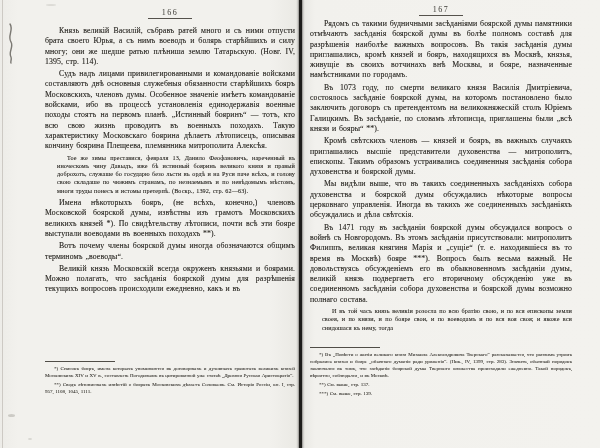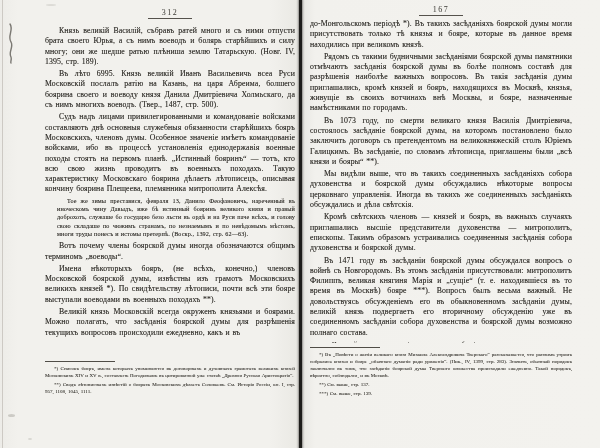--- a/index.html
+++ b/index.html
@@ -53,29 +53,28 @@
   .smudge-b{left:28px;top:438px;width:4px;height:2px;opacity:.25;}
   .smudge-c{left:46px;top:4px;width:10px;height:2px;opacity:.2;}
 </style>
 </head>
 <body>
 
 <div class="spread">
 
   <div class="page page-left">
     <div class="pagehead ph-left">
-      <span>312</span>
+      <span>166</span>
     </div>
     <div class="textcol tc-left">
-      <p class="para">Князь великій Василій, събравъ ратей много и съ ними отпусти брата своего Юрья, а съ нимъ воеводъ и болярь старѣйшихъ и силу многу; они же шедше ратью плѣниша землю Татарьскую. (Новг. IV, 1395, стр. 189).</p>
-      <p class="para">Въ лѣто 6995. Князь великій Иванъ Васильевичь всеа Руси Московскій послалъ ратію на Казань, на царя Абреима, болшего боярина своего и воеводу князя Данила Дмитріевича Холмьскаго, да съ нимъ многихъ воеводъ. (Твер., 1487, стр. 500).</p>
+      <p class="para">Князь великій Василій, събравъ ратей много и съ ними отпусти брата своего Юрья, а съ нимъ воеводъ и болярь старѣйшихъ и силу многу; они же шедше ратью плѣниша землю Татарьскую. (Новг. IV, 1395, стр. 114).</p>
       <p class="para">Судъ надъ лицами привилегированными и командованіе войсками составляютъ двѣ основныя служебныя обязанности старѣйшихъ бояръ Московскихъ, членовъ думы. Особенное значеніе имѣетъ командованіе войсками, ибо въ процессѣ установленія единодержавія военные походы стоятъ на первомъ планѣ. „Истинный бояринъ“ — тотъ, кто всю свою жизнь проводитъ въ военныхъ походахъ. Такую характеристику Московскаго боярина дѣлаетъ лѣтописецъ, описывая кончину боярина Плещеева, племянника митрополита Алексѣя.</p>
       <p class="quote">Тое же зимы преставися, февраля 13, Данило Феофановичь, нареченный въ иноческомъ чину Давыдъ, иже бѣ истинный бояринъ великого князя и правый доброхотъ, служаше бо государю безо льсти въ ордѣ и на Руси паче всѣхъ, и голову свою складаше по чюжимъ странамъ, по незнаемымъ и по невѣдомымъ мѣстомъ, многи труды понесъ и истомы претерпѣ. (Воскр., 1392, стр. 62—63).</p>
+      <p class="para">Имена нѣкоторыхъ бояръ, (не всѣхъ, конечно,) членовъ Московской боярской думы, извѣстны изъ грамотъ Московскихъ великихъ князей *). По свидѣтельству лѣтописи, почти всѣ эти бояре выступали воеводами въ военныхъ походахъ **).</p>
       <p class="para">Вотъ почему члены боярской думы иногда обозначаются общимъ терминомъ „воеводы“.</p>
-      <p class="para">Имена нѣкоторыхъ бояръ, (не всѣхъ, конечно,) членовъ Московской боярской думы, извѣстны изъ грамотъ Московскихъ великихъ князей *). По свидѣтельству лѣтописи, почти всѣ эти бояре выступали воеводами въ военныхъ походахъ **).</p>
       <p class="para">Великій князь Московскій всегда окруженъ князьями и боярами. Можно полагать, что засѣданія боярской думы для разрѣшенія текущихъ вопросовъ происходили ежедневно, какъ и въ</p>
     </div>
     <div class="fnrule fr-left"></div>
     <div class="footnotes fn-left">
       <p class="fn">*) Списокъ бояръ, имена которыхъ упоминаются въ договорныхъ и духовныхъ грамотахъ великихъ князей Московскихъ XIV и XV в., составленъ Погодинымъ въ цитированной уже статьѣ „Древняя Русская Аристократія“.</p>
       <p class="fn">**) Сводъ лѣтописныхъ извѣстій о боярахъ Московскихъ дѣлаетъ Соловьевъ. См. Исторія Россіи, кн. I, стр. 957, 1108, 1045, 1111.</p>
     </div>
     <svg class="ink-squiggle" width="14" height="42" viewBox="0 0 14 42">
       <path d="M6,2 C10,8 3,14 7,20 C10,25 4,30 7,35 C8,38 6,40 7,41" fill="none" stroke="#55524c" stroke-width="1.4" stroke-linecap="round"></path>
     </svg>
@@ -83,25 +82,24 @@
     <div class="smudge smudge-b"></div>
     <div class="smudge smudge-c"></div>
     <div class="page-edge"></div>
   </div>
 
   <div class="page page-right">
     <div class="pagehead ph-right">
       <span>167</span>
     </div>
     <div class="textcol tc-right">
-      <p class="para no-indent">до-Монгольскомъ періодѣ *). Въ такихъ засѣданіяхъ боярской думы могли присутствовать только тѣ князья и бояре, которые въ данное время находились при великомъ князѣ.</p>
       <p class="para">Рядомъ съ такими будничными засѣданіями боярской думы памятники отмѣчаютъ засѣданія боярской думы въ болѣе полномъ составѣ для разрѣшенія наиболѣе важныхъ вопросовъ. Въ такія засѣданія думы приглашались, кромѣ князей и бояръ, находящихся въ Москвѣ, князья, живущіе въ своихъ вотчинахъ внѣ Москвы, и бояре, назначенные намѣстниками по городамъ.</p>
       <p class="para">Въ 1073 году, по смерти великаго князя Василія Дмитріевича, состоялось засѣданіе боярской думы, на которомъ постановлено было заключить договоръ съ претендентомъ на великокняжескій столъ Юріемъ Галицкимъ. Въ засѣданіе, по словамъ лѣтописца, приглашены были „всѣ князи и бояры“ **).</p>
+      <p class="para">Кромѣ свѣтскихъ членовъ — князей и бояръ, въ важныхъ случаяхъ приглашались высшіе представители духовенства — митрополитъ, епископы. Такимъ образомъ устраивались соединенныя засѣданія собора духовенства и боярской думы.</p>
       <p class="para">Мы видѣли выше, что въ такихъ соединенныхъ засѣданіяхъ собора духовенства и боярской думы обсуждались нѣкоторые вопросы церковнаго управленія. Иногда въ такихъ же соединенныхъ засѣданіяхъ обсуждались и дѣла свѣтскія.</p>
-      <p class="para">Кромѣ свѣтскихъ членовъ — князей и бояръ, въ важныхъ случаяхъ приглашались высшіе представители духовенства — митрополитъ, епископы. Такимъ образомъ устраивались соединенныя засѣданія собора духовенства и боярской думы.</p>
       <p class="para">Въ 1471 году въ засѣданіи боярской думы обсуждался вопросъ о войнѣ съ Новгородомъ. Въ этомъ засѣданіи присутствовали: митрополитъ Филиппъ, великая княгиня Марія и „сущіе“ (т. е. находившіеся въ то время въ Москвѣ) бояре ***). Вопросъ былъ весьма важный. Не довольствуясь обсужденіемъ его въ обыкновенномъ засѣданіи думы, великій князь подвергаетъ его вторичному обсужденію уже въ соединенномъ засѣданіи собора духовенства и боярской думы возможно полнаго состава.</p>
       <p class="quote">И въ той часъ князь великіи розосла по всю братію свою, и по вся епископы земли своея, и по князи, и по бояре свои, и по воеводамъ и по вся воя своя; и якоже вси снидошася къ нему, тогда</p>
     </div>
     <div class="fnrule fr-right"></div>
     <div class="footnotes fn-right">
       <p class="fn">*) Въ „Повѣсти о житіи великаго князя Михаила Александровича Тверскаго“ разсказывается, что раннимъ утромъ собрались князья и бояре „обычнаго думанія ради уряженія“. (Ник., IV, 1399, стр. 283). Значитъ, обычный порядокъ заключался въ томъ, что засѣданія боярской думы Тверского княжества происходили ежедневно. Такой порядокъ, вѣроятно, соблюдался, и въ Москвѣ.</p>
       <p class="fn">**) См. выше, стр. 137.</p>
       <p class="fn">***) См. выше, стр. 139.</p>
     </div>
   </div>

